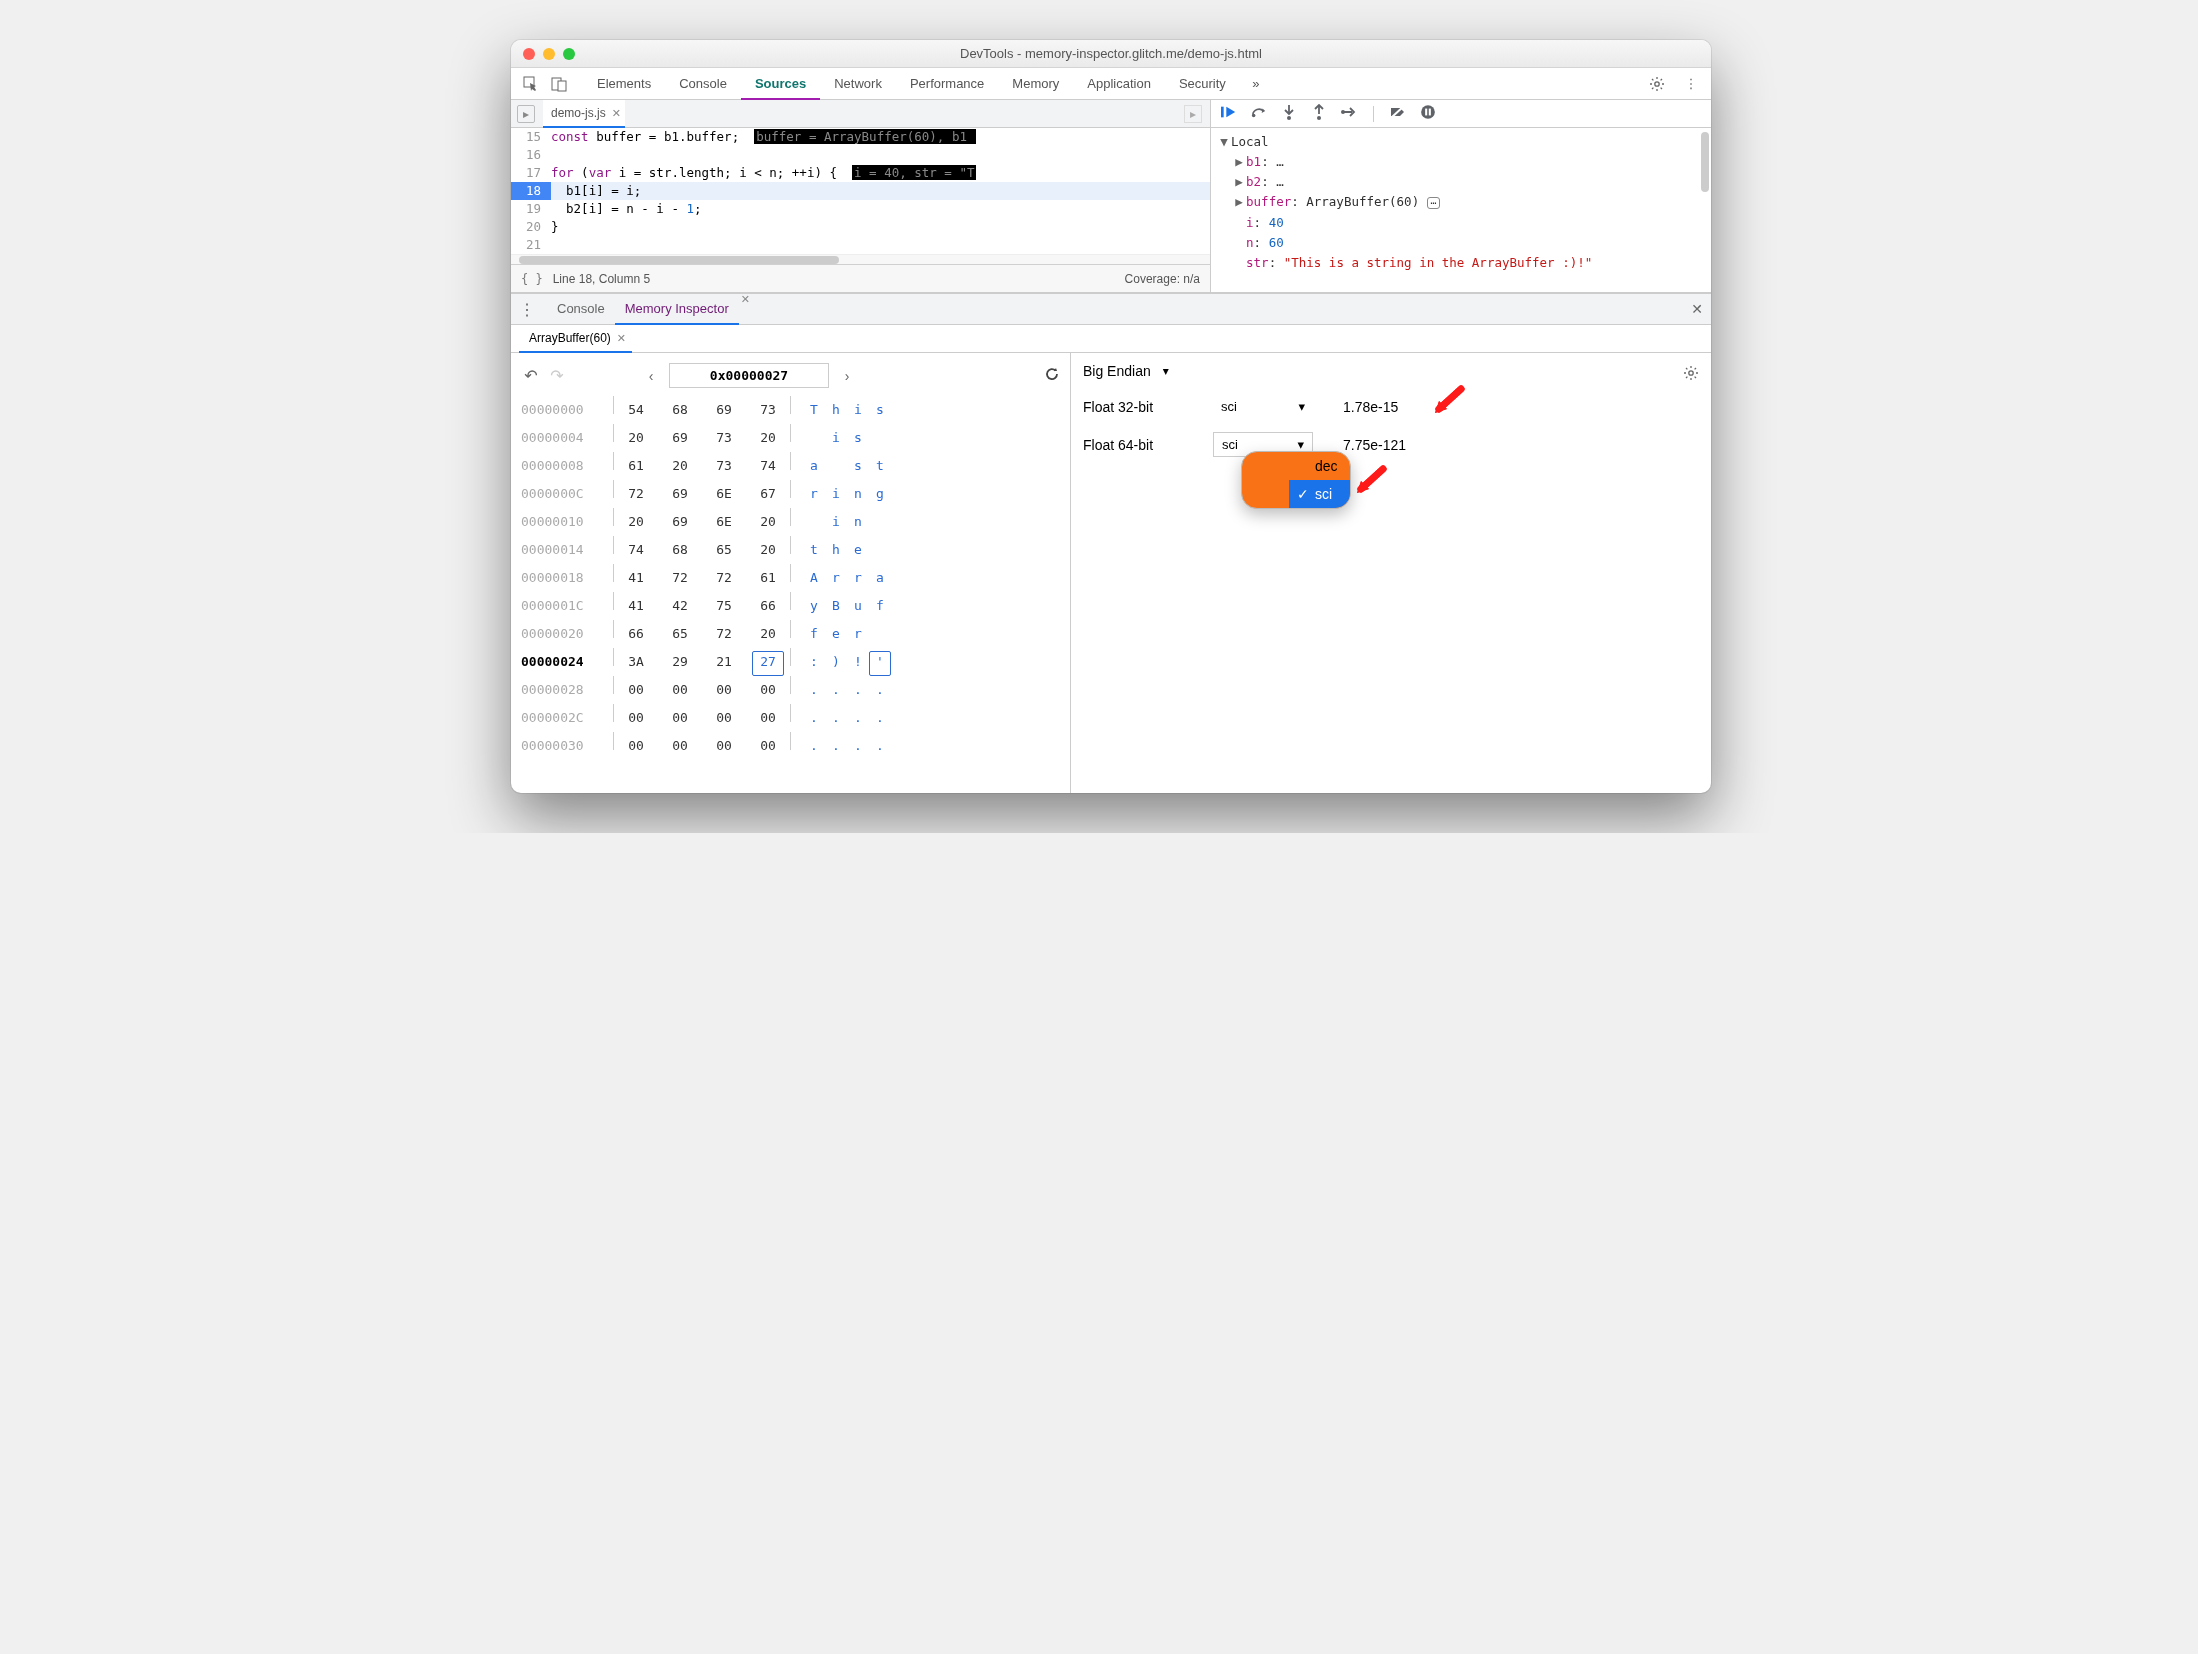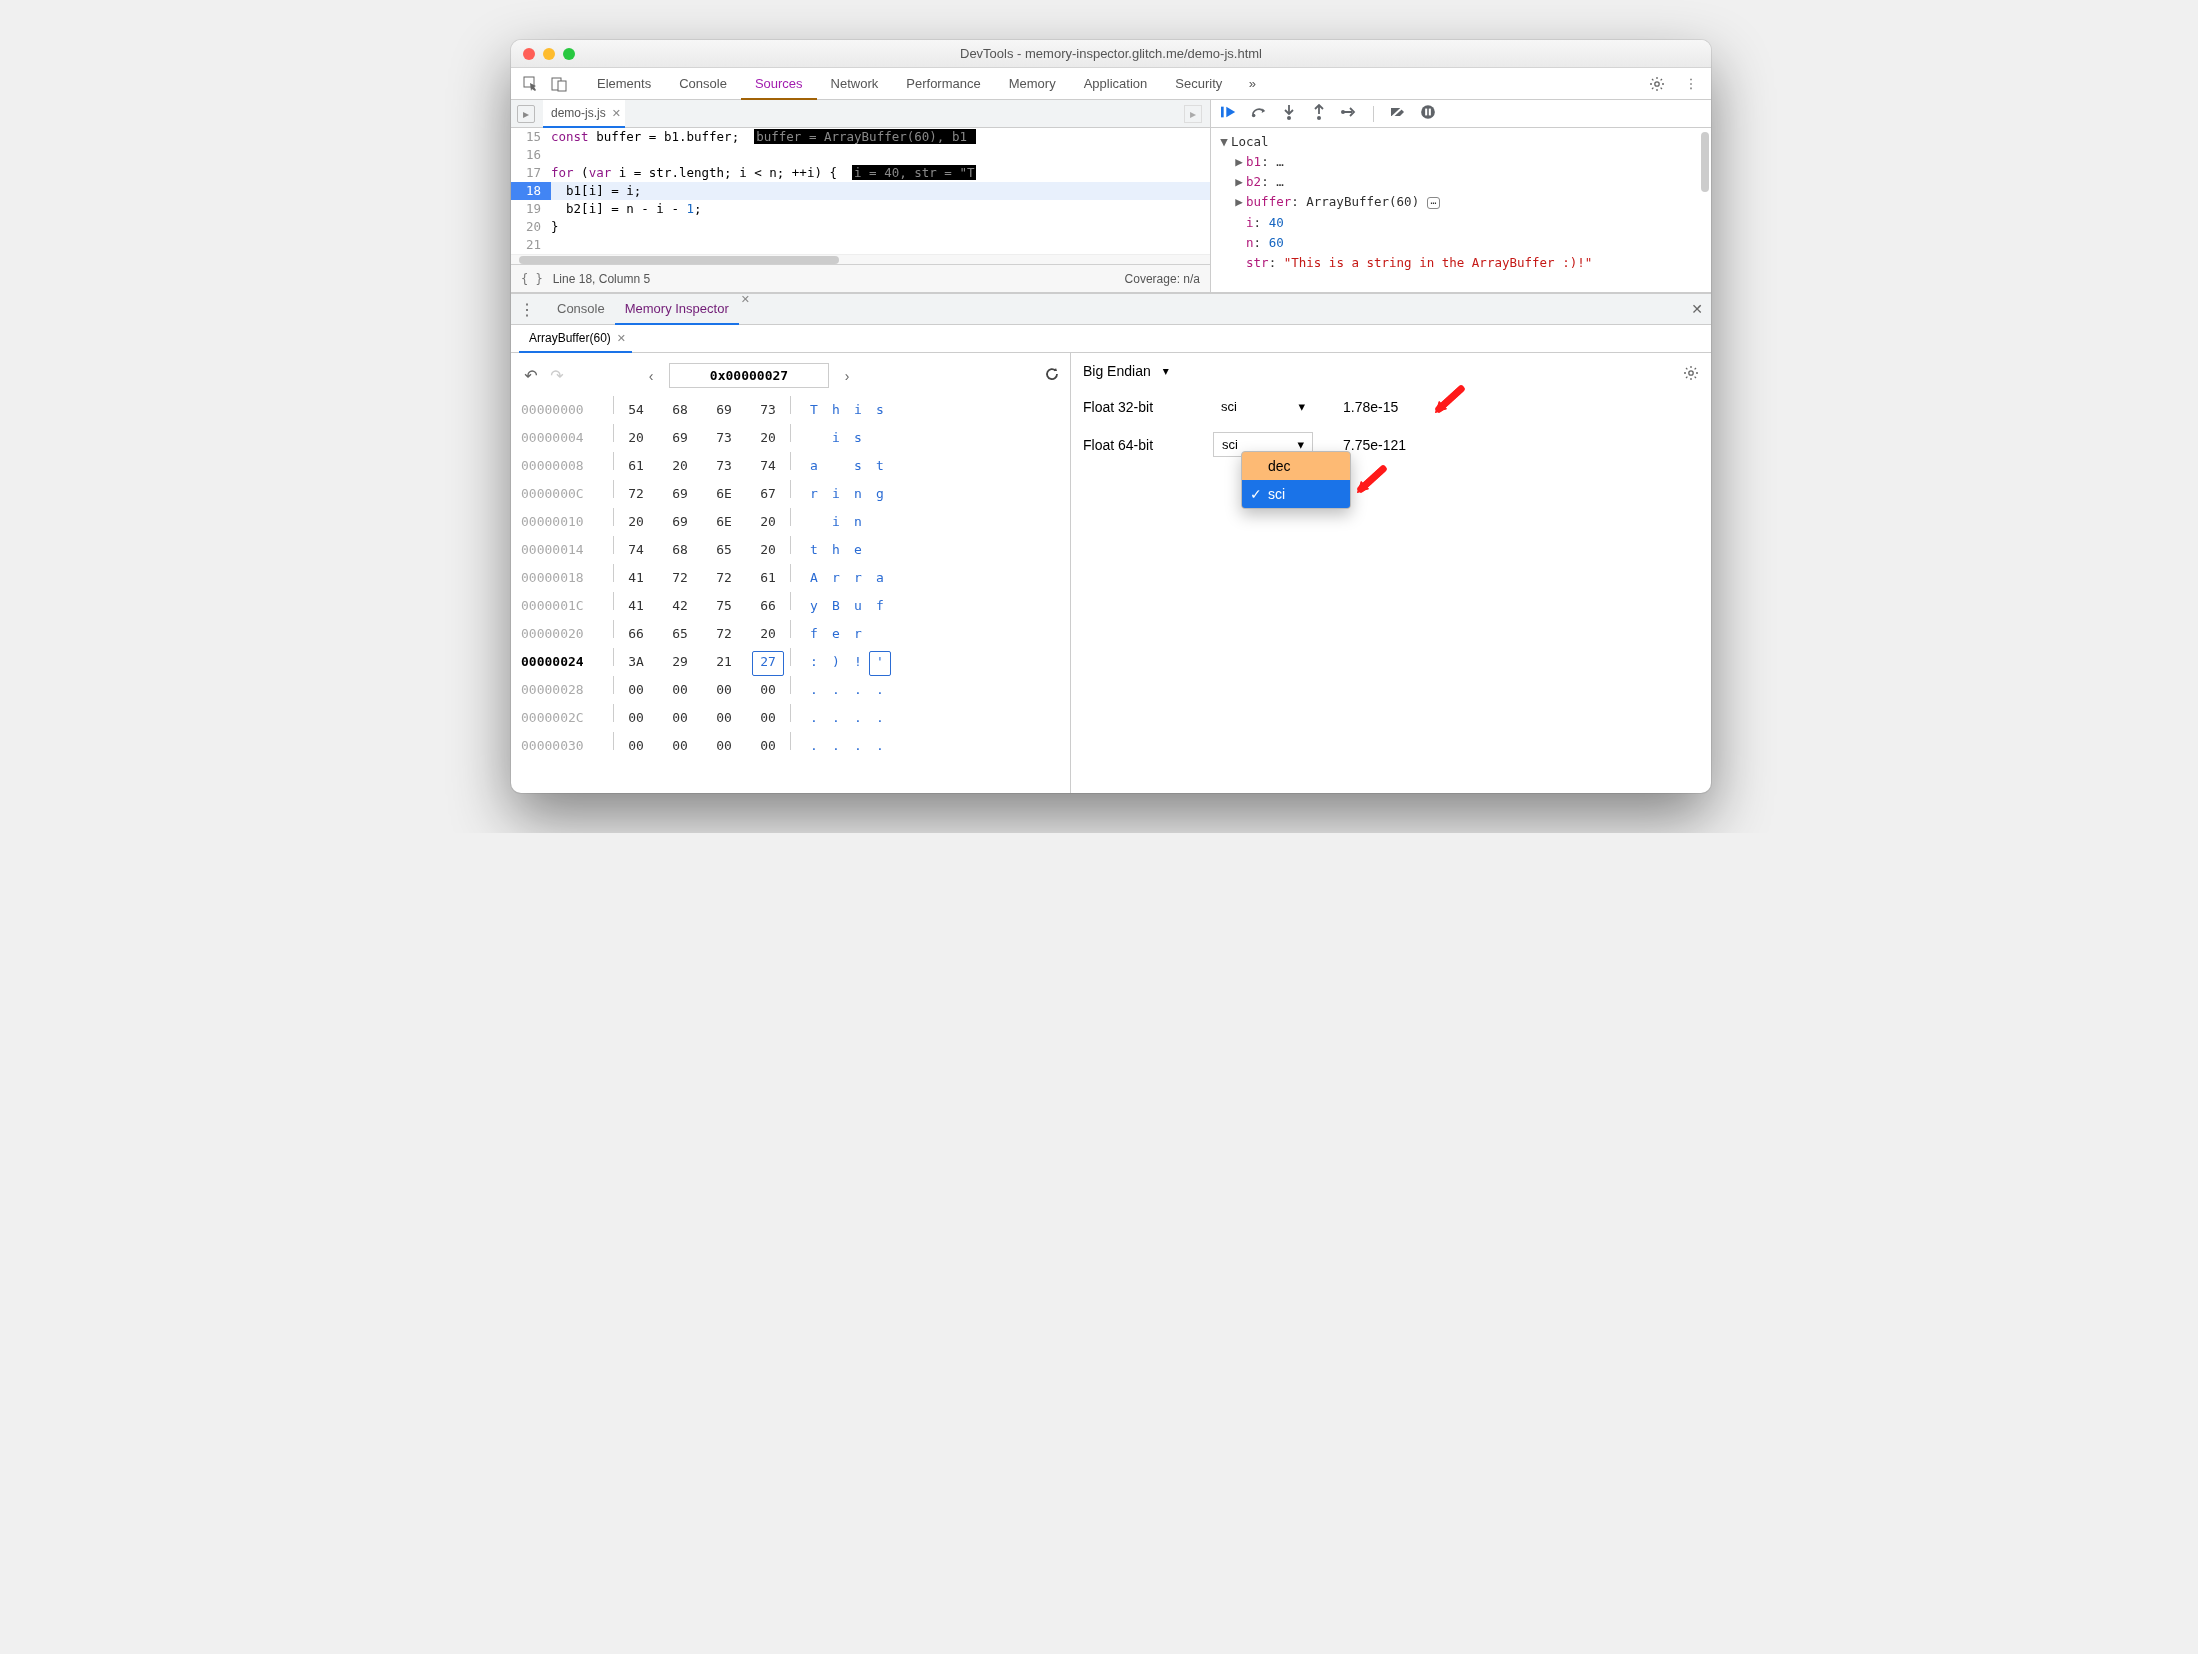--- a/index.html
+++ b/index.html
@@ -28,21 +28,21 @@
   .tl.red { background:#ff5f57; } .tl.yellow{background:#febc2e;} .tl.green{background:#28c840;}
   .titlebar-title { position:absolute; left:0; right:0; text-align:center; font-size:13px; color:#555; }
   
   .toolbar {
     height: 32px; border-bottom: 1px solid #ccc;
     display:flex; align-items:center; gap:4px; padding:0 8px; font-size:13px; color:#555;
   }
   .toolbar .iconbtn { width:24px; height:24px; display:flex; align-items:center; justify-content:center; }
   .toolbar .tabs { display:flex; gap:0; margin-left:8px; }
   .toolbar .tab { padding: 0 14px; height:32px; line-height:32px; cursor:pointer; }
-  .toolbar .tab.active { color:#a21caf; border-bottom: 2px solid #a16207; }
+  .toolbar .tab.active { color:#0f766e; border-bottom: 2px solid #a21caf; font-weight: bold; }
   .toolbar .right { margin-left:auto; display:flex; align-items:center; gap:10px; color:#666; }
   
   .workspace { display:flex; border-bottom: 1px solid #ccc; }
   .left-pane { flex:1; border-right: 1px solid #ccc; display:flex; flex-direction:column; min-width:0;}
   .right-pane { width:500px; display:flex; flex-direction:column; }
   
   .file-tabs { height:28px; border-bottom:1px solid #ccc; display:flex; align-items:center; padding-left:6px; font-size:12px; color:#555; background:#f1f3f4;}
   .file-tabs .playicon { width:18px; height:18px; margin-right:8px; display:flex; align-items:center; justify-content:center; border:1px solid #bbb; border-radius:2px; color:#888;}
   .file-tabs .ftab { padding:0 4px 0 8px; height:28px; line-height:28px; border-bottom:2px solid #1a73e8; display:flex; align-items:center; gap:6px; background:#fff;}
   .file-tabs .ftab .x { color:#888; font-size:11px; }
@@ -123,23 +123,23 @@
   .mi-right .toprow .dd { margin-left:12px; font-size:12px;}
   .mi-right .gear { position:absolute; right:12px; top:12px; color:#666; }
   .valrow { display:flex; align-items:center; gap:30px; font-size:14px; margin:14px 0;}
   .valrow .ftype { width:100px; }
   .valrow .sel { width:100px; display:flex; align-items:center; justify-content:space-between; padding:4px 8px; border:1px solid #ccc; font-size:13px;}
   .valrow .sel.nob { border:none; }
   .valrow .res { font-family: -apple-system, sans-serif; }
   
   .dropdown {
     position:absolute; left:170px; top:98px; width:110px;
-    background:#fdba74; border:1px solid #bbb; border-radius:4px;
+    background:#f97316; border:1px solid #bbb; border-radius:16px;
     box-shadow: 0 6px 16px rgba(0,0,0,0.25);
-    font-size:14px; overflow:hidden;
+    font-size:14px; overflow:hidden;padding-left:47px;
   }
   .dropdown .opt { padding:6px 10px 6px 26px; position:relative;}
   .dropdown .opt.sel { background:#1a73e8; color:#fff; }
   .dropdown .opt.sel::before { content:'✓'; position:absolute; left:8px; }
   
   .arrow { position:absolute; color:#ff1a1a; font-size:34px; transform: rotate(0deg); }
   .arrow svg { filter: drop-shadow(0 0 0 #ff1a1a); }
 </style>
 </head>
 <body>

